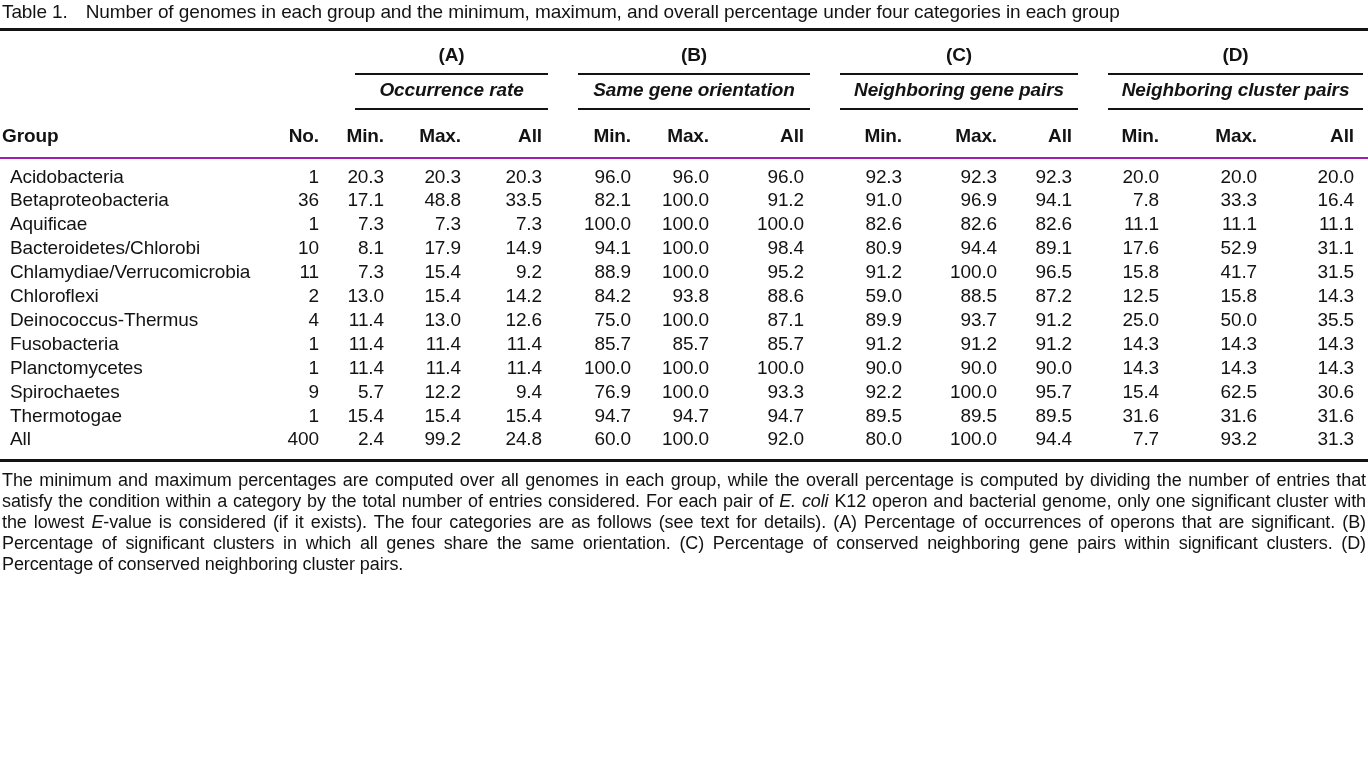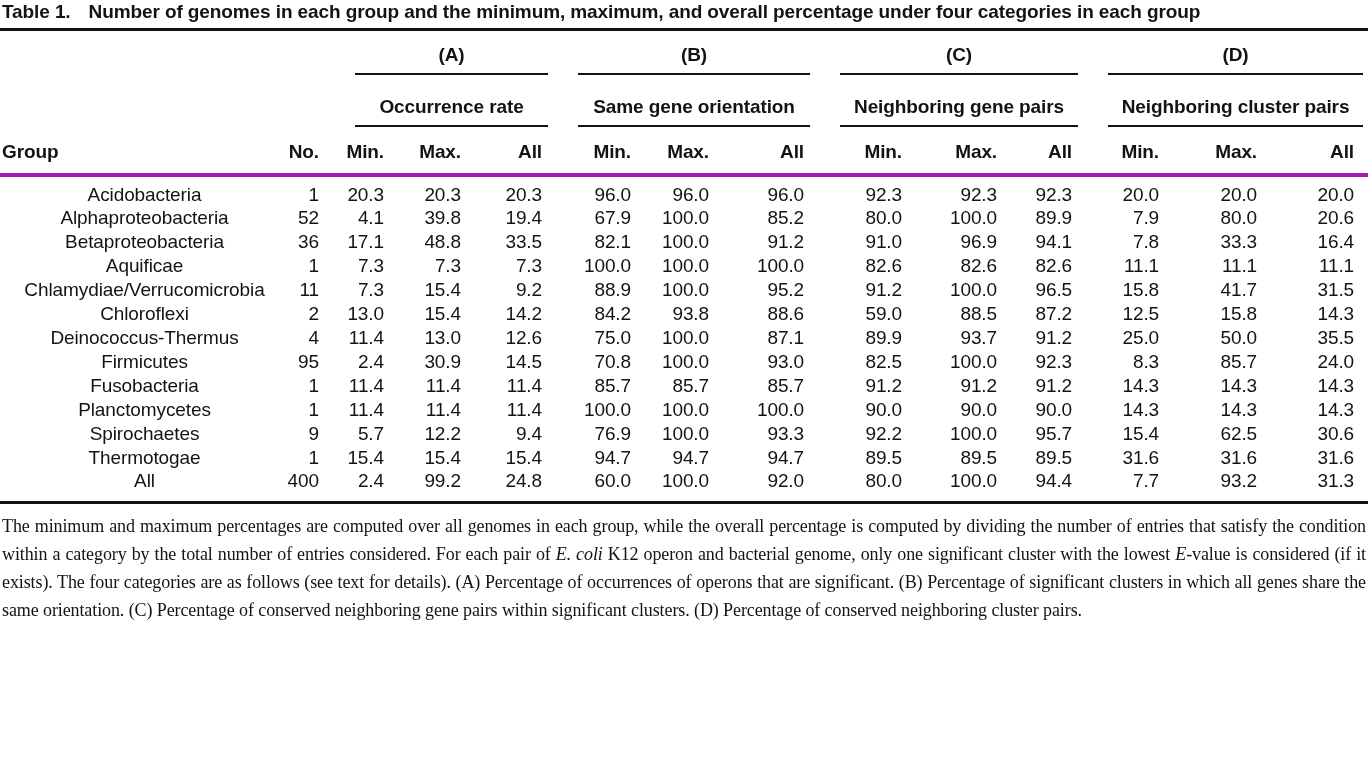--- a/index.html
+++ b/index.html
@@ -9,81 +9,80 @@
     color: #131313;
     -webkit-font-smoothing: antialiased;
   }
   .page { width: 1368px; background: #ffffff; }
 
   
   .titlebar {
     padding: 1px 2px 5px 2px;
     border-bottom: 3px solid #131313;
     font-size: 19px;
-    font-weight: bold;
+    font-weight: normal;
     letter-spacing: -0.1px;
     white-space: nowrap;
   }
   .title-label { margin-right: 18px; }
 
   
   table {
     width: 1368px;
     table-layout: fixed;
     border-collapse: collapse;
     letter-spacing: -0.1px;
   }
   th, td { font-size: 19px; }
 
   .r-letters th { height: 44px; vertical-align: bottom; padding: 0; }
-  .r-names   th { height: 52px; vertical-align: bottom; padding: 0; }
+  .r-names   th { height: 35px; vertical-align: bottom; padding: 0; font-style: italic; }
 
   .rb {
     margin-left: 30px;
     border-bottom: 2.5px solid #131313;
     padding-bottom: 7px;
     text-align: center;
     font-weight: bold;
     white-space: nowrap;
   }
   .rb-d { margin-right: 5px; }
 
   .r-cols th {
     height: 48px;
     vertical-align: bottom;
     padding: 0 6px 10px 0;
-    border-bottom: 4px solid #a21caf;
+    border-bottom: 2px solid #a21caf;
     text-align: right;
     font-weight: bold;
     white-space: nowrap;
   }
   .r-cols th.th-group { text-align: left; padding-left: 2px; }
   th.blank { border-bottom: none; }
   .r-letters th, .r-names th { border-bottom: none; }
 
   tbody td {
     height: 24px;
     padding: 0 6px 0 0;
     text-align: right;
     white-space: nowrap;
   }
-  tbody td.td-group { text-align: center; padding-left: 10px; margin-left: 36px; }
+  tbody td.td-group { text-align: left; padding-left: 10px; margin-left: 36px; }
   .lastcol { padding-right: 14px !important; }
   tbody tr:first-child td { padding-top: 7px; }
   tbody tr:last-child td { padding-bottom: 9px; border-bottom: 3px solid #131313; }
 
   
   .footnote {
     margin: 8px 0 0 0;
     padding: 0 2px;
     font-size: 18px;
-    line-height: 28px;
+    line-height: 21px;
     text-align: justify;
     letter-spacing: -0.1px;
-    font-family: Liberation Serif, serif;
   }
 </style>
 </head>
 <body>
 
 <div class="page">
 
   <div class="titlebar">
     <span class="title-label">Table 1.</span><span>Number of genomes in each group and the minimum, maximum, and overall percentage under four categories in each group</span>
   </div>
@@ -164,36 +163,20 @@
           <td>96.0</td>
           <td>96.0</td>
           <td>92.3</td>
           <td>92.3</td>
           <td>92.3</td>
           <td>20.0</td>
           <td>20.0</td>
           <td class="lastcol">20.0</td>
         </tr>
         <tr>
-          <td class="td-group">Alphaproteobacteria</td>
-          <td>52</td>
-          <td>4.1</td>
-          <td>39.8</td>
-          <td>19.4</td>
-          <td>67.9</td>
-          <td>100.0</td>
-          <td>85.2</td>
-          <td>80.0</td>
-          <td>100.0</td>
-          <td>89.9</td>
-          <td>7.9</td>
-          <td>80.0</td>
-          <td class="lastcol">20.6</td>
-        </tr>
-        <tr>
           <td class="td-group">Betaproteobacteria</td>
           <td>36</td>
           <td>17.1</td>
           <td>48.8</td>
           <td>33.5</td>
           <td>82.1</td>
           <td>100.0</td>
           <td>91.2</td>
           <td>91.0</td>
           <td>96.9</td>
@@ -210,20 +193,36 @@
           <td>7.3</td>
           <td>100.0</td>
           <td>100.0</td>
           <td>100.0</td>
           <td>82.6</td>
           <td>82.6</td>
           <td>82.6</td>
           <td>11.1</td>
           <td>11.1</td>
           <td class="lastcol">11.1</td>
+        </tr>
+        <tr>
+          <td class="td-group">Bacteroidetes/Chlorobi</td>
+          <td>10</td>
+          <td>8.1</td>
+          <td>17.9</td>
+          <td>14.9</td>
+          <td>94.1</td>
+          <td>100.0</td>
+          <td>98.4</td>
+          <td>80.9</td>
+          <td>94.4</td>
+          <td>89.1</td>
+          <td>17.6</td>
+          <td>52.9</td>
+          <td class="lastcol">31.1</td>
         </tr>
         <tr>
           <td class="td-group">Chlamydiae/Verrucomicrobia</td>
           <td>11</td>
           <td>7.3</td>
           <td>15.4</td>
           <td>9.2</td>
           <td>88.9</td>
           <td>100.0</td>
           <td>95.2</td>
@@ -260,36 +259,20 @@
           <td>100.0</td>
           <td>87.1</td>
           <td>89.9</td>
           <td>93.7</td>
           <td>91.2</td>
           <td>25.0</td>
           <td>50.0</td>
           <td class="lastcol">35.5</td>
         </tr>
         <tr>
-          <td class="td-group">Firmicutes</td>
-          <td>95</td>
-          <td>2.4</td>
-          <td>30.9</td>
-          <td>14.5</td>
-          <td>70.8</td>
-          <td>100.0</td>
-          <td>93.0</td>
-          <td>82.5</td>
-          <td>100.0</td>
-          <td>92.3</td>
-          <td>8.3</td>
-          <td>85.7</td>
-          <td class="lastcol">24.0</td>
-        </tr>
-        <tr>
           <td class="td-group">Fusobacteria</td>
           <td>1</td>
           <td>11.4</td>
           <td>11.4</td>
           <td>11.4</td>
           <td>85.7</td>
           <td>85.7</td>
           <td>85.7</td>
           <td>91.2</td>
           <td>91.2</td>

